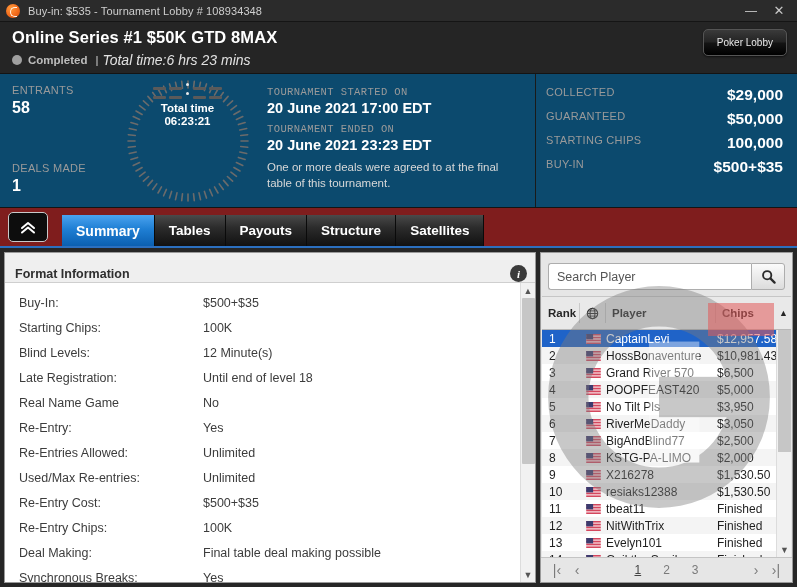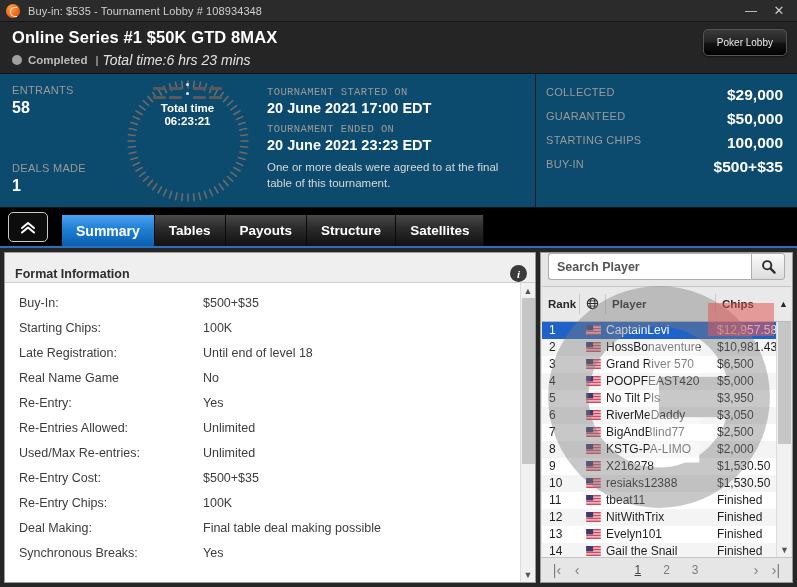--- a/index.html
+++ b/index.html
@@ -138,21 +138,21 @@
   .money-row {
     display: flex; justify-content: space-between; align-items: flex-start;
     margin-bottom: 6px;
   }
   .money-lbl { color: #9a9a9a; font-size: 11px; letter-spacing: .3px; }
   .money-val { color: #ffffff; font-size: 15.5px; font-weight: bold; }
 
   
   .tabbar {
     flex: 0 0 40px; display: flex; align-items: flex-end;
-    background: #000000; padding: 0 0 0 8px;
+    background: #7f1d1d; padding: 0 0 0 8px;
     border-bottom: 2px solid #2b6fbf;
     position: relative;
   }
   .collapse-btn {
     width: 40px; height: 30px; margin: 0 14px 4px 0;
     background: #0d0d0d; border: 1px solid #c9c9c9; border-radius: 5px;
     display: flex; align-items: center; justify-content: center;
     flex: 0 0 40px;
   }
   .tab {
@@ -209,21 +209,21 @@
     position: absolute; left: 1px; width: 13px;
     background: #c6c6c6; border-radius: 1px;
   }
 
   
   .panel-right {
     width: 253px; flex: 0 0 253px;
     background: #e6e6e6; border: 1px solid #9a9a9a;
     display: flex; flex-direction: column; position: relative;
   }
-  .search-wrap { padding: 0 7px 6px; display: flex; font-weight: bold; }
+  .search-wrap { padding: 10px 7px 6px; display: flex; }
   .search-input {
     flex: 1 1 auto; height: 27px;
     background: #fff; border: 1px solid #adadad; border-right: none;
     border-radius: 3px 0 0 3px;
     color: #555; font-size: 12.5px;
     padding: 0 8px; display: flex; align-items: center;
   }
   .search-btn {
     width: 34px; flex: 0 0 34px; height: 27px;
     background: linear-gradient(180deg,#fbfbfb,#dcdcdc);
@@ -467,20 +467,24 @@
         <div class="fmt-list" id="fmt-list">
             <div class="fmt-row">
               <span class="fmt-k">Buy-In:</span>
               <span class="fmt-v">$500+$35</span>
             </div>
             <div class="fmt-row">
               <span class="fmt-k">Starting Chips:</span>
               <span class="fmt-v">100K</span>
             </div>
             <div class="fmt-row">
+              <span class="fmt-k">Blind Levels:</span>
+              <span class="fmt-v">12 Minute(s)</span>
+            </div>
+            <div class="fmt-row">
               <span class="fmt-k">Late Registration:</span>
               <span class="fmt-v">Until end of level 18</span>
             </div>
             <div class="fmt-row">
               <span class="fmt-k">Real Name Game</span>
               <span class="fmt-v">No</span>
             </div>
             <div class="fmt-row">
               <span class="fmt-k">Re-Entry:</span>
               <span class="fmt-v">Yes</span>

